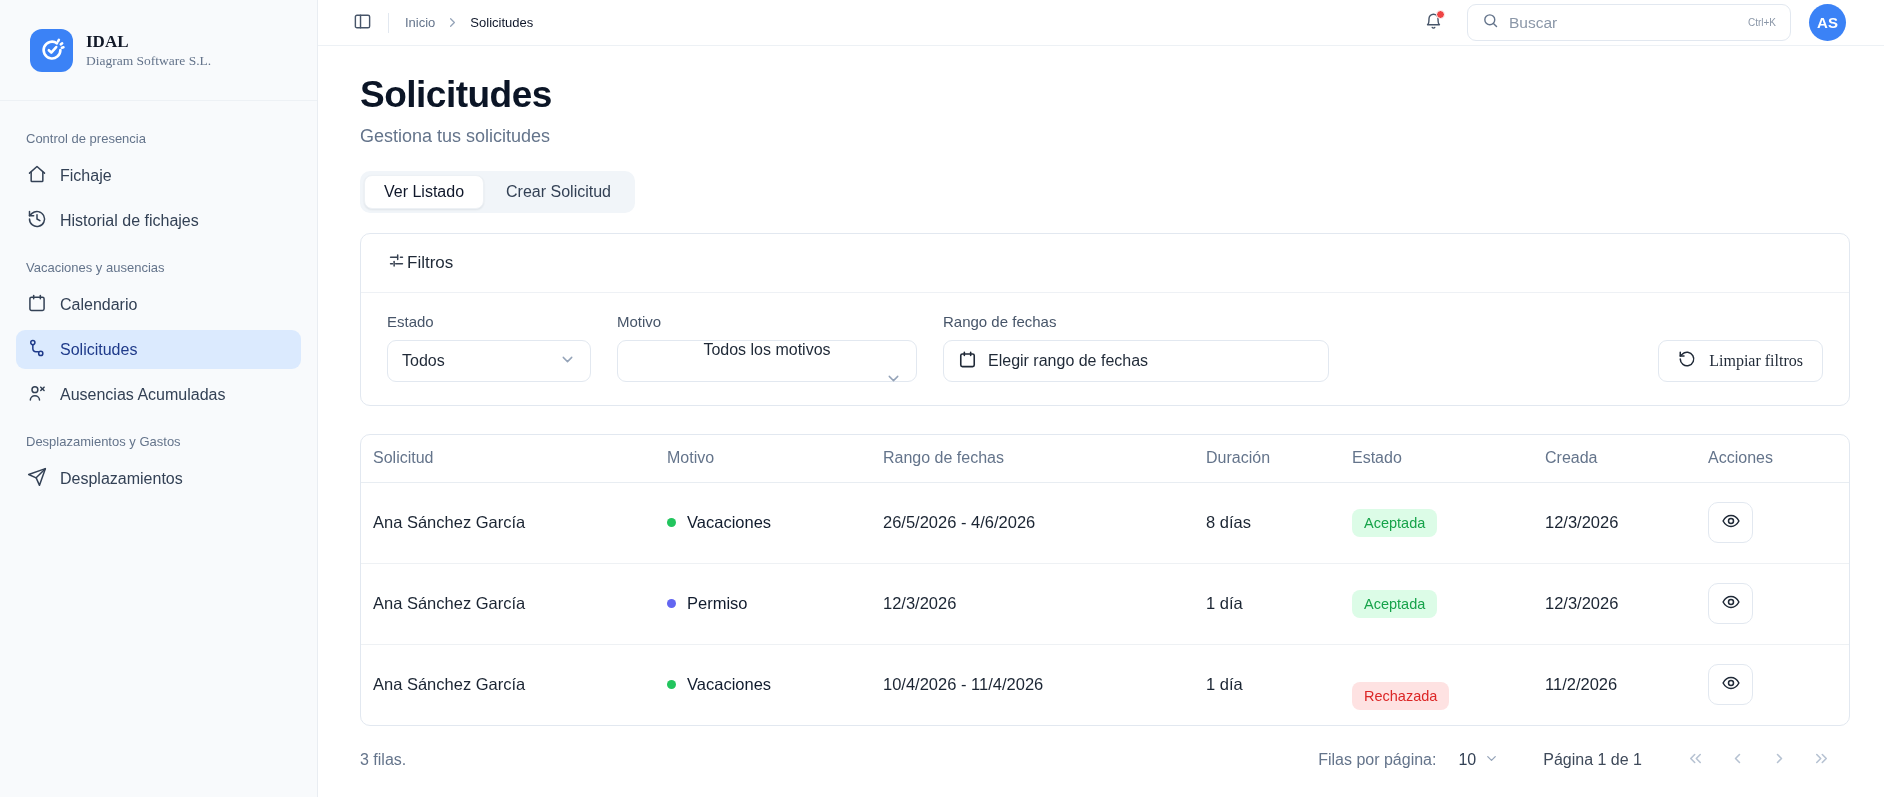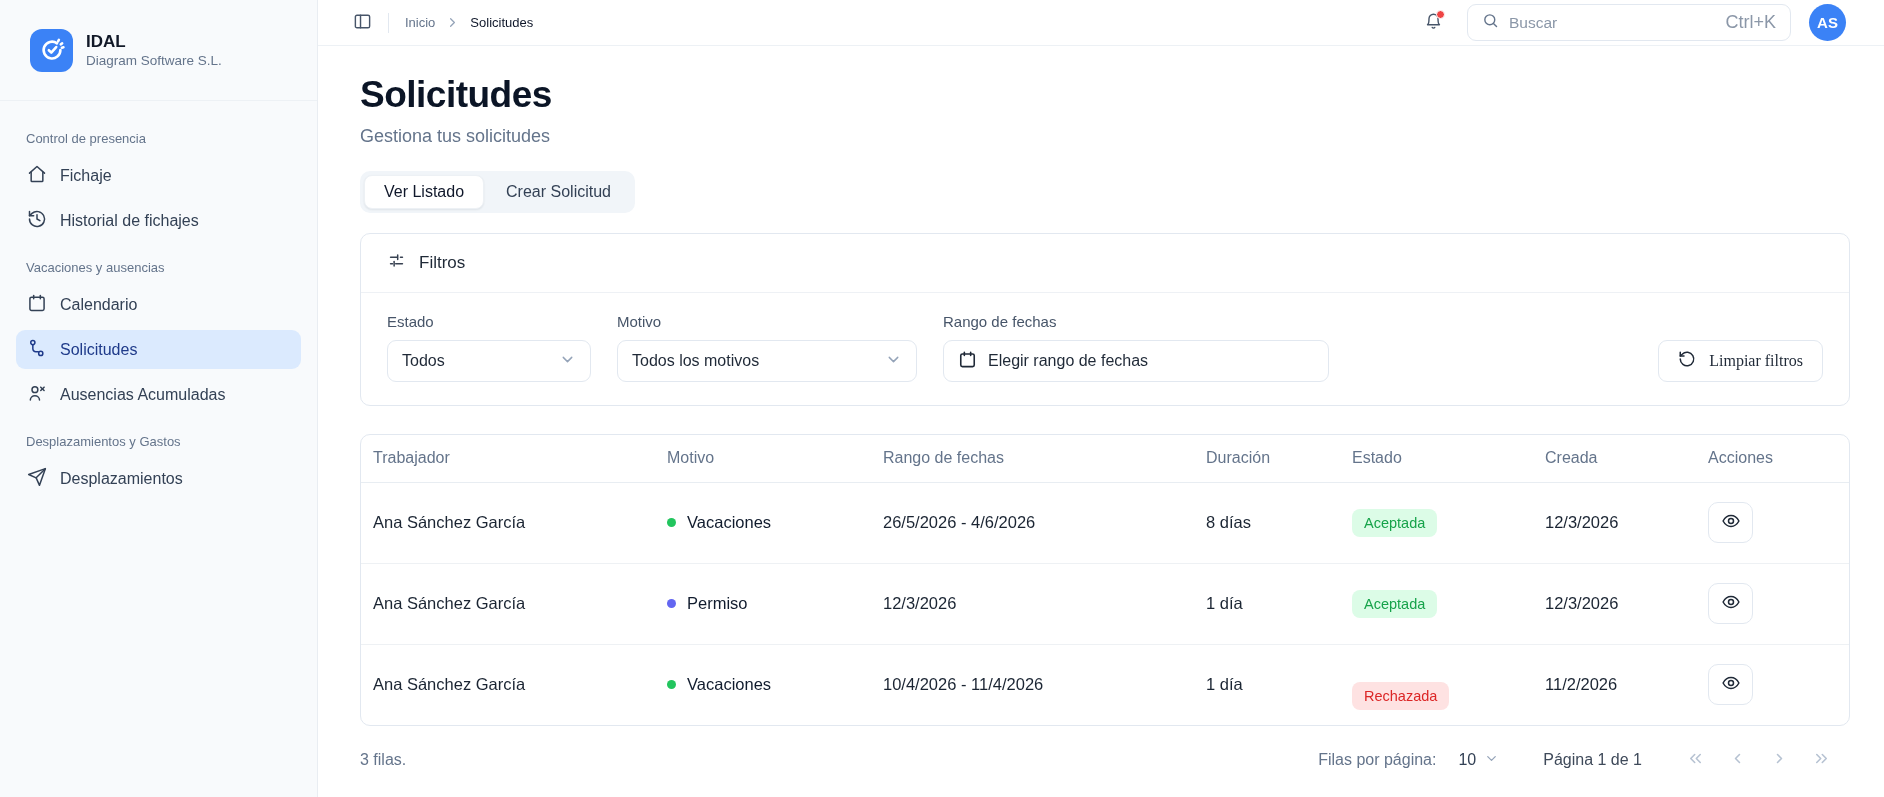--- a/index.html
+++ b/index.html
@@ -8,21 +8,21 @@
     --text-primary:#0f172a;
     --text-muted:#64748b;
   }
   *{box-sizing:border-box;margin:0;padding:0;}
   html,body{width:1884px;height:797px;overflow:hidden;}
   body{font-family:"Liberation Sans",sans-serif;background:#fff;color:var(--text-primary);}
   .app{display:flex;width:1884px;height:797px;}
 
   
   .sidebar{width:318px;min-width:318px;background:var(--sidebar-bg,#f8fafc);border-right:1px solid #e9edf2;display:flex;flex-direction:column;}
-  .brand{display:flex;align-items:center;gap:13px;height:101px;padding:0 18px 0 30px;border-bottom:1px solid #edf1f5;}
+  .brand{display:flex;align-items:center;gap:13px;height:101px;padding:0 18px 0 30px;border-bottom:1px solid #edf1f5;font-family:Liberation Serif, serif;}
   .logo{width:43px;height:43px;border-radius:12px;background:var(--accent);display:flex;align-items:center;justify-content:center;flex:none;}
   .logo svg{width:28px;height:28px;stroke:#fff;fill:none;stroke-width:2.2;stroke-linecap:round;stroke-linejoin:round;}
   .brand-name{font-size:17px;font-weight:700;color:#111827;line-height:1.25;}
   .brand-company{font-size:13.5px;color:var(--text-muted);line-height:1.3;}
   .nav{padding:10px 16px;}
   .nav-section-label{font-size:13px;color:var(--text-muted);margin:20px 10px 10px;}
   .nav-item{display:flex;align-items:center;gap:13px;height:39px;padding:0 11px;border-radius:9px;font-size:16px;color:#334155;cursor:pointer;margin-bottom:6px;}
   .nav-item svg{width:20px;height:20px;stroke:currentColor;fill:none;stroke-width:1.8;stroke-linecap:round;stroke-linejoin:round;flex:none;}
   .nav-item.active{background:var(--active-bg,#dbeafe);color:var(--active-text,#1e3a8a);font-weight:500;}
 
@@ -36,44 +36,44 @@
   .crumb-muted{color:var(--text-muted);cursor:pointer;}
   .crumb-sep svg{width:15px;height:15px;stroke:#94a3b8;fill:none;stroke-width:2;stroke-linecap:round;stroke-linejoin:round;display:block;}
   .crumb-current{color:var(--text-primary);}
   .topbar-right{margin-left:auto;display:flex;align-items:center;gap:18px;}
   .bell-wrap{position:relative;}
   .bell-dot{position:absolute;top:3px;right:4px;width:9px;height:9px;border-radius:50%;background:var(--alert-dot,#ef4444);border:1.5px solid #fff;}
   .search-box{display:flex;align-items:center;gap:10px;width:324px;height:37px;border:1px solid var(--border);border-radius:9px;background:#fff;padding:0 14px;}
   .search-box svg{width:17px;height:17px;stroke:#64748b;fill:none;stroke-width:2;stroke-linecap:round;stroke-linejoin:round;flex:none;}
   .search-box input{border:none;outline:none;flex:1;font-size:15.5px;font-family:inherit;color:var(--text-primary);background:transparent;min-width:0;}
   .search-box input::placeholder{color:#8b97a8;}
-  .kbd-hint{font-size:18px;color:#8b97a8;}
+  .kbd-hint{font-size:10px;color:#8b97a8;}
   .avatar{width:37px;height:37px;border-radius:50%;background:var(--avatar-bg,#3b82f6);color:#fff;font-size:15px;font-weight:700;display:flex;align-items:center;justify-content:center;cursor:pointer;}
 
   .content{padding:28px 34px 0 42px;flex:1;display:flex;flex-direction:column;}
   .page-title{font-size:37px;font-weight:800;letter-spacing:-.5px;color:#0b1526;}
   .page-subtitle{font-size:18px;color:var(--text-muted);margin-top:10px;}
 
   .tabs{display:inline-flex;align-self:flex-start;background:#f1f5f9;border-radius:10px;padding:4px;margin-top:24px;gap:2px;}
   .tab{border:none;background:transparent;font-family:inherit;font-size:16px;color:#334155;padding:8px 20px;border-radius:8px;cursor:pointer;white-space:nowrap;}
   .tab.active{background:#fff;color:#0f172a;box-shadow:0 1px 2px rgba(15,23,42,.08);border:1px solid #edf1f5;padding:7px 19px;}
 
   .card{border:1px solid var(--border);border-radius:10px;background:#fff;}
   .filter-card{margin-top:20px;}
-  .filter-head{display:flex;align-items:center;gap:13px;padding:17px 26px;border-bottom:1px solid #eef1f5;font-size:17px;color:#1f2937;font-weight:500;}
+  .filter-head{display:flex;align-items:center;gap:1px;padding:17px 26px;border-bottom:1px solid #eef1f5;font-size:17px;color:#1f2937;font-weight:500;}
   .filter-head svg{width:19px;height:19px;stroke:#374151;fill:none;stroke-width:1.9;stroke-linecap:round;stroke-linejoin:round;}
   .filter-body{display:flex;align-items:flex-end;gap:26px;padding:20px 26px 23px;}
   .field{display:flex;flex-direction:column;}
   .field-label{font-size:15px;color:#475569;margin-bottom:10px;}
   .control{display:flex;align-items:center;height:42px;border:1px solid var(--border);border-radius:9px;background:#fff;font-family:inherit;font-size:16px;color:#1f2937;padding:0 14px;cursor:pointer;gap:11px;}
   .control .chev{margin-left:auto;}
   .control svg{width:17px;height:17px;stroke:#94a3b8;fill:none;stroke-width:2;stroke-linecap:round;stroke-linejoin:round;flex:none;}
   .control svg.dark{stroke:#1f2937;width:19px;height:19px;}
   .w-estado{width:204px;}
-  .w-motivo{width:300px;}
+  .w-motivo{width:300px;flex-direction:column;}
   .w-rango{width:386px;}
   .clear-btn{margin-left:auto;display:flex;align-items:center;gap:13px;height:42px;border:1px solid var(--border);border-radius:9px;background:#fff;font-family:Liberation Serif, serif;font-size:16px;color:#1f2937;padding:0 19px;cursor:pointer;}
   .clear-btn svg{width:18px;height:18px;stroke:#1f2937;fill:none;stroke-width:2;stroke-linecap:round;stroke-linejoin:round;}
 
   .table-card{margin-top:28px;overflow:hidden;}
   table{width:100%;border-collapse:collapse;table-layout:fixed;}
   col.c1{width:294px}col.c2{width:216px}col.c3{width:323px}col.c4{width:146px}col.c5{width:193px}col.c6{width:163px}col.c7{width:auto}
   th{height:47px;font-size:16px;font-weight:500;color:var(--text-muted);text-align:left;padding:0 12px;border-bottom:1px solid #e8edf2;}
   td{height:81px;font-size:16.5px;color:#1b2533;padding:0 12px;border-bottom:1px solid #eef1f4;}
   tr:last-child td{border-bottom:none;}
@@ -317,21 +317,21 @@
               <col class="c1">
               <col class="c2">
               <col class="c3">
               <col class="c4">
               <col class="c5">
               <col class="c6">
               <col class="c7">
             </colgroup>
           <thead>
             <tr>
-              <th>Trabajador</th>
+              <th>Solicitud</th>
               <th>Motivo</th>
               <th>Rango de fechas</th>
               <th>Duración</th>
               <th>Estado</th>
               <th>Creada</th>
               <th>Acciones</th>
             </tr>
           </thead>
           <tbody>
             <tr>

